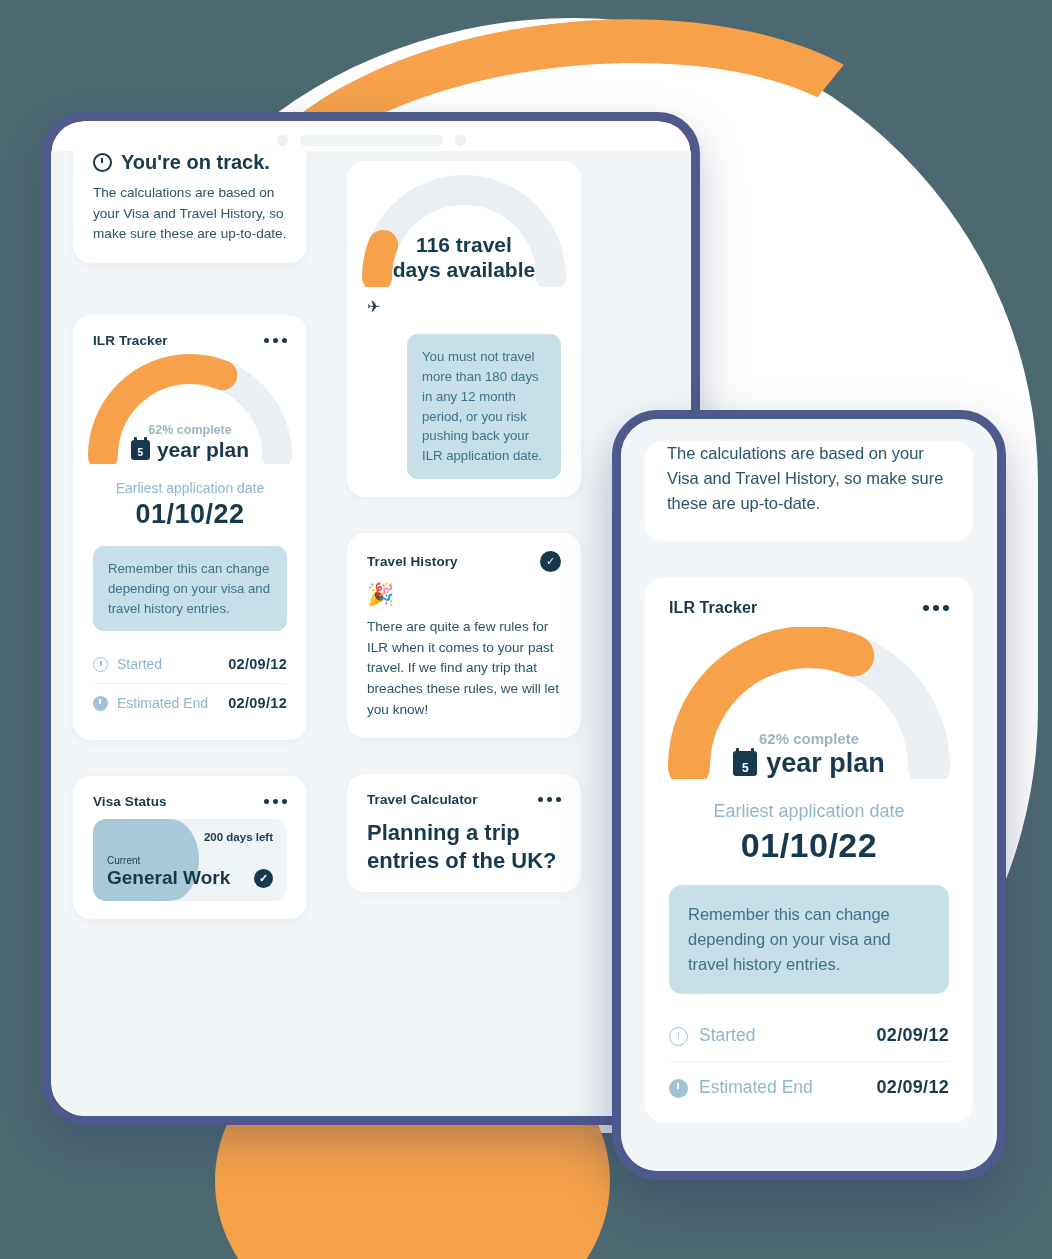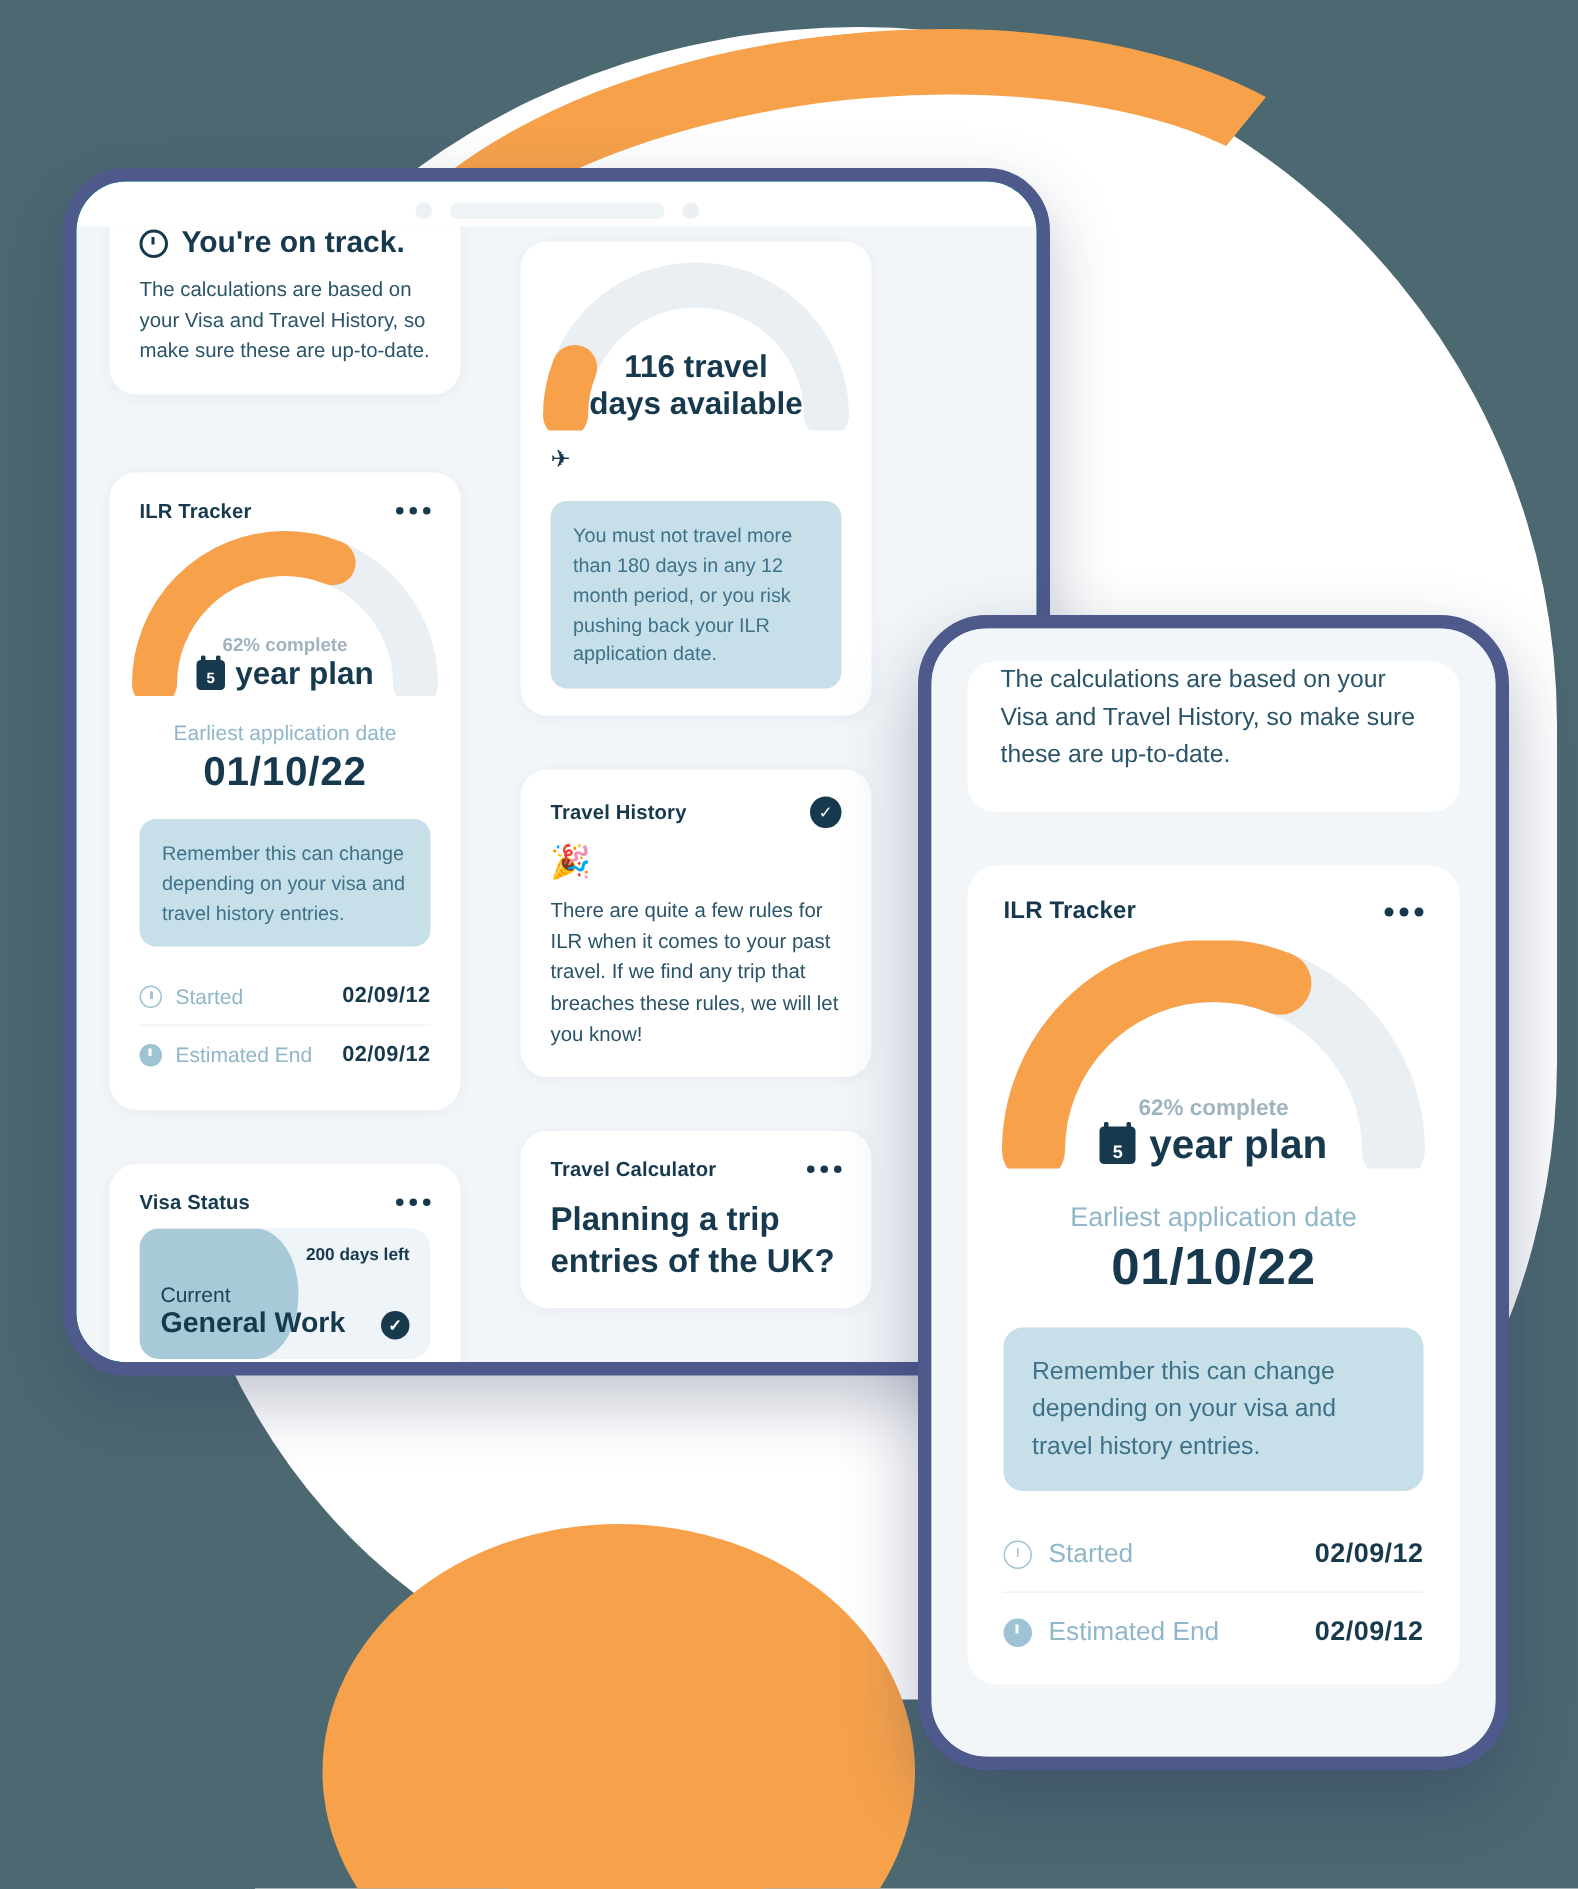--- a/index.html
+++ b/index.html
@@ -40,22 +40,22 @@
     width: 395px; height: 330px;
     background: #f7a24b;
     border-radius: 50%;
   }
 
   
   .tablet {
     position: absolute;
     z-index: 5;
     left: 42px; top: 112px;
-    width: 658px; height: 805px;
-    background: #14b8a6;
+    width: 658px; height: 1013px;
+    background: #7f1d1d;
     border: 9px solid #4e5a8c;
     border-radius: 42px;
     box-shadow: 0 18px 44px rgba(40,50,90,.28);
     overflow: hidden;
   }
   .tablet-screen {
     position: absolute; inset: 0;
     background: #ffffff;
     border-radius: 33px;
     overflow: hidden;
@@ -193,21 +193,21 @@
     overflow: hidden;
     min-height: 74px;
   }
   .visa-chip-fill {
     position: absolute; left: 0; top: 0; bottom: 0;
     width: 106px;
     background: #a8c9d8;
     border-radius: 13px 30% 30% 13px / 13px 55% 55% 13px;
   }
   .visa-days { position: relative; text-align: right; font-size: 11.5px; font-weight: 700; color: #17394e; }
-  .visa-cur { position: relative; font-size: 14px; color: #1f4257; margin-top: 12px; }
+  .visa-cur { position: relative; font-size: 10px; color: #1f4257; margin-top: 12px; }
   .visa-name { position: relative; font-size: 19px; font-weight: 700; color: #17394e; margin-top: 1px;
                display: flex; align-items: center; justify-content: space-between; }
   .check-badge {
     width: 19px; height: 19px; border-radius: 50%; background: #17394e;
     color: #fff; font-size: 11px; display: flex; align-items: center; justify-content: center;
   }
   .calc-title { font-size: 22px; font-weight: 700; color: #17394e; line-height: 1.24; margin-top: 12px; }
   .circle-badge {
     width: 21px; height: 21px; border-radius: 50%; background: #17394e;
     color:#fff; font-size: 11px; display:flex; align-items:center; justify-content:center;
@@ -380,21 +380,21 @@
                   <div>116 travel</div>
                   <div>days available</div>
                 </div>
               </div>
             </div>
 
             <div class="plane-row">
               <span class="plane-icon">✈</span>
             </div>
 
-            <div class="info-box" style="margin-top:18px;">You must not travel more than 180 days in any 12 month period, or you risk pushing back your ILR application date.</div>
+            <div class="info-box" style="margin-top:18px;margin-left:40px;">You must not travel more than 180 days in any 12 month period, or you risk pushing back your ILR application date.</div>
           </div>
 
           <div class="card" style="margin-top:36px;">
             <div class="card-head">
               <span class="card-title">Travel History</span>
               <span class="circle-badge">✓</span>
             </div>
             <div class="headline" style="margin-top:10px;font-size:22px;">
               <span>🎉</span>
             </div>

